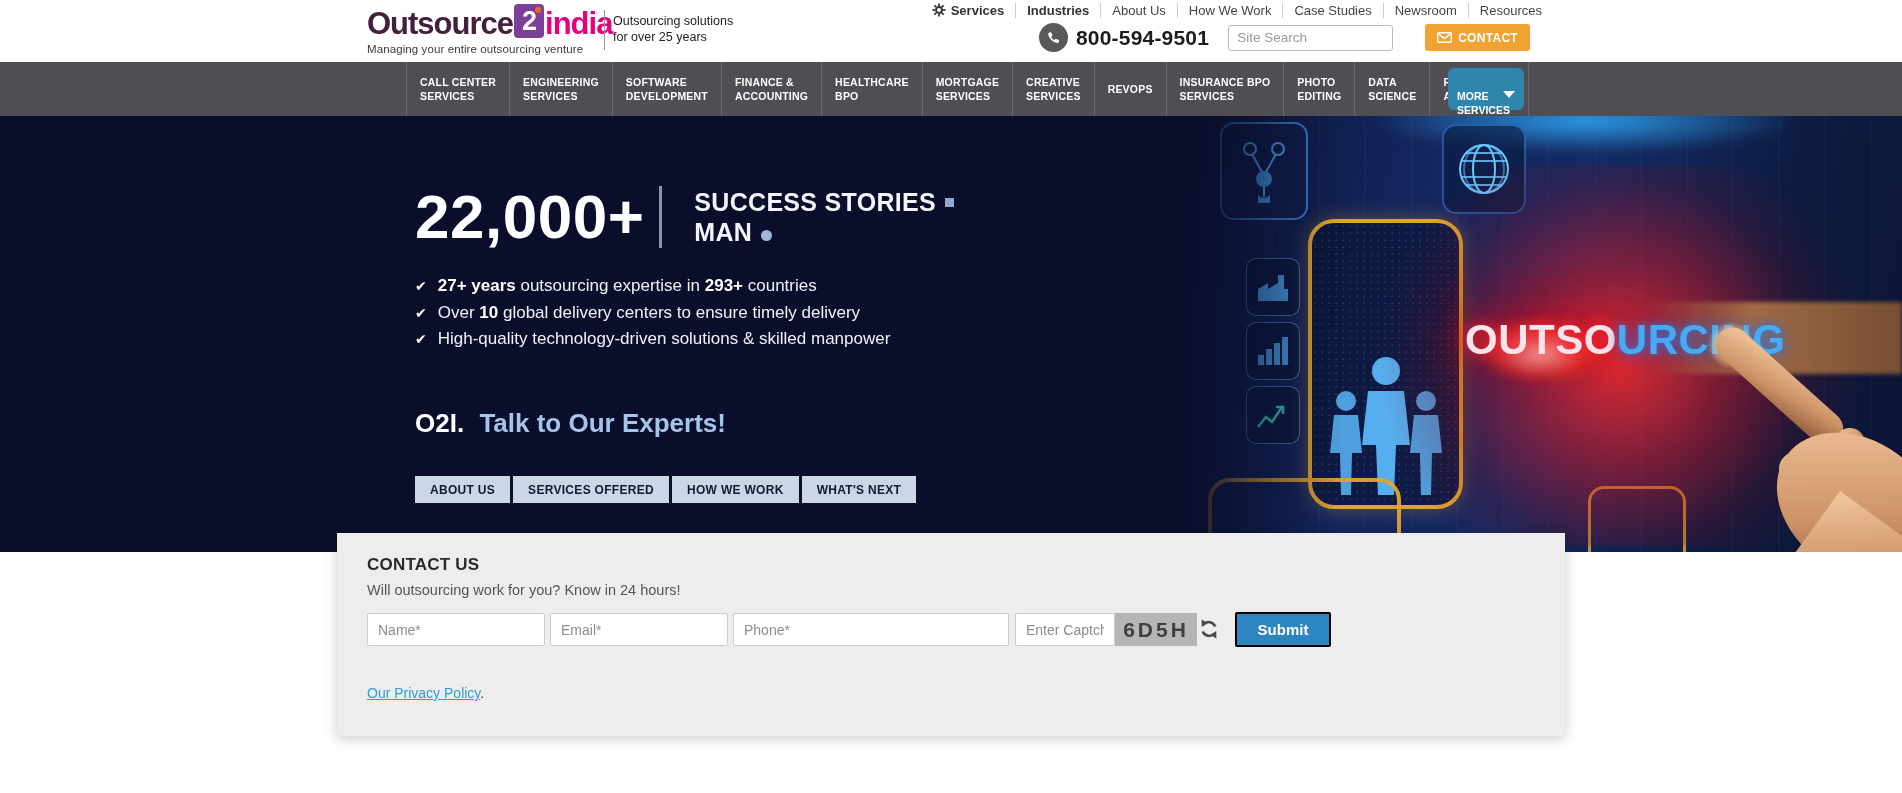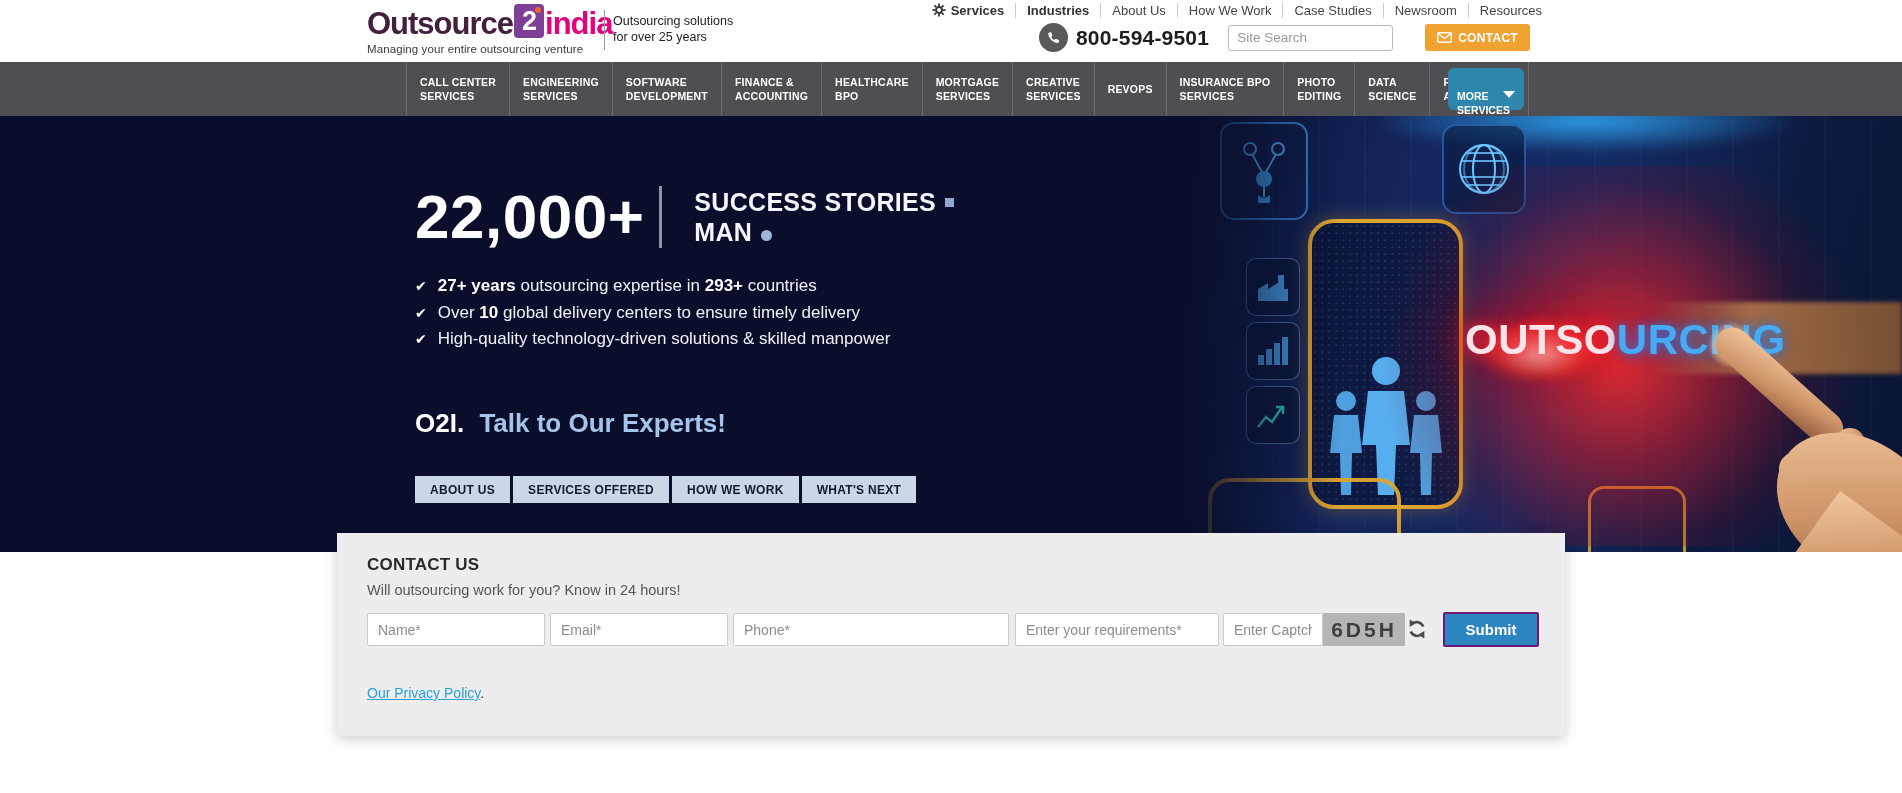--- a/index.html
+++ b/index.html
@@ -118,21 +118,21 @@
             padding:0 10px;font-size:14px;color:#333;font-family:"Liberation Sans",sans-serif;}
   .cp-input::placeholder{color:#8c8c8c;}
   .in-name{width:178px;margin-right:5px;}
   .in-email{width:178px;margin-right:5px;}
   .in-phone{width:276px;margin-right:6px;}
   .in-req{width:204px;margin-right:4px;}
   .in-captcha{width:100px;}
   .captcha-display{width:82px;height:33px;background:#B5B5B5;display:flex;align-items:center;justify-content:center;
                    font-size:21px;font-weight:bold;color:#3F3F3F;letter-spacing:3px;margin-right:0;}
   .refresh-btn{width:24px;height:24px;margin-top:4px;margin-right:14px;background:none;border:none;padding:0;cursor:pointer;line-height:0;}
-  .submit-btn{width:96px;height:35px;background:#2E86C1;border:2px solid #701a75;border-radius:2px;color:#fff;
+  .submit-btn{width:96px;height:35px;background:#2E86C1;border:2px solid #000000;border-radius:2px;color:#fff;
               font-size:15px;font-weight:bold;cursor:pointer;font-family:"Liberation Sans",sans-serif;margin-top:-1px;}
   .cp-privacy{position:absolute;left:30px;top:152px;font-size:14px;}
   .privacy-link{color:#2D9FD8;text-decoration:underline;cursor:pointer;}
   .privacy-suffix{color:#333;}
 </style>
 </head>
 <body>
 
 <div class="page">
 
@@ -376,21 +376,20 @@
   </section>
 
   <section class="contact-panel">
     <div class="cp-title">CONTACT US</div>
     <div class="cp-sub">Will outsourcing work for you? Know in 24 hours!</div>
 
     <div class="cp-form">
       <input class="cp-input in-name" type="text" placeholder="Name*" style="">
       <input class="cp-input in-email" type="text" placeholder="Email*" style="">
       <input class="cp-input in-phone" type="text" placeholder="Phone*" style="">
-      <input class="cp-input in-req" type="text" placeholder="Enter your requirements*" style="">
       <input class="cp-input in-captcha" type="text" placeholder="Enter Captcha" style="">
       <div class="captcha-display">6D5H</div>
       <button class="refresh-btn">
         <svg width="20" height="20" viewBox="0 0 24 24">
           <path d="M19.5 9 A8.5 8.5 0 0 0 5.2 6.6" fill="none" stroke="#4a4a4a" stroke-width="3"></path>
           <polygon points="3.2,0.5 3.2,9.5 10.5,5 " fill="#4a4a4a"></polygon>
           <path d="M4.5 15 A8.5 8.5 0 0 0 18.8 17.4" fill="none" stroke="#4a4a4a" stroke-width="3"></path>
           <polygon points="20.8,23.5 20.8,14.5 13.5,19" fill="#4a4a4a"></polygon>
         </svg>
       </button>

